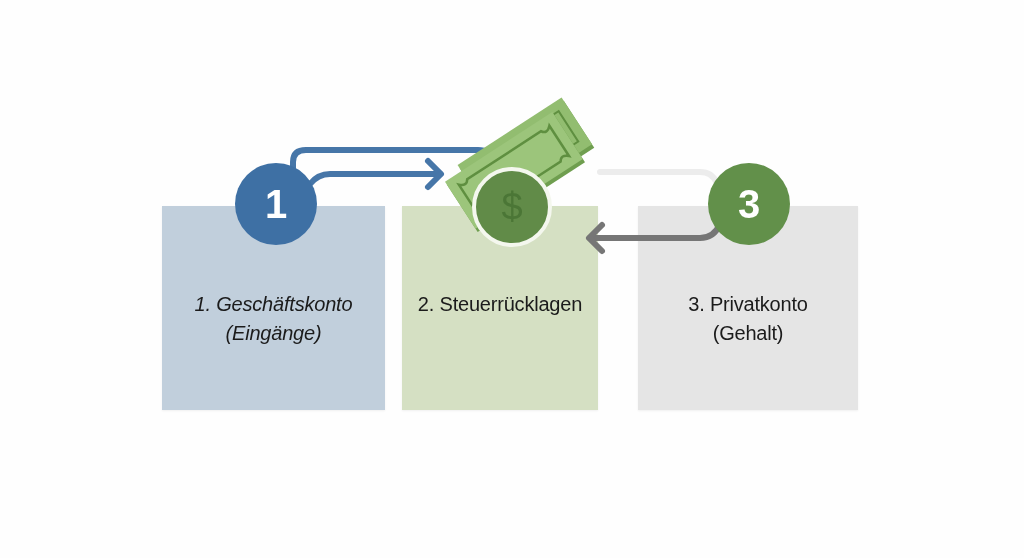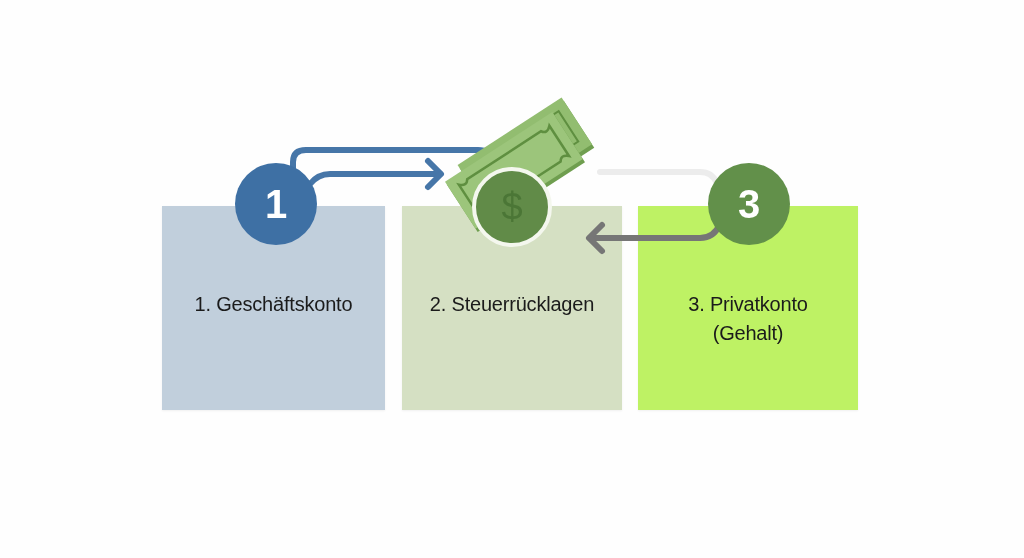--- a/index.html
+++ b/index.html
@@ -35,21 +35,21 @@
     }
     .box .line {
       font-size: 20px;
       line-height: 29px;
       color: #1b1b1b;
       text-align: center;
       white-space: nowrap;
       letter-spacing: -0.2px;
     }
     #box-1 { left: 162px; width: 223px; }
-    #box-2 { left: 402px; width: 220px; }
+    #box-2 { left: 402px; width: 196px; }
     #box-3 { left: 638px; width: 220px; }
 
     .overlay {
       position: absolute;
       left: 0; top: 0;
       width: 1024px;
       height: 558px;
       pointer-events: none;
     }
     .badge {
@@ -78,29 +78,30 @@
       border: 4px solid #f4f7ee;
       font-size: 38px;
       font-weight: normal;
     }
   </style>
 </head>
 <body>
 
 <div class="stage">
 
-  <div class="box" id="box-1" style="background:#c1cfdc;">
+  <div class="box" id="box-1" style="background:#c1cfdc;font-style:italic;">
     <div class="line">1. Geschäftskonto</div>
+    <div class="line">(Eingänge)</div>
   </div>
 
   <div class="box" id="box-2" style="background:#d5e0c3;">
     <div class="line">2. Steuerrücklagen</div>
   </div>
 
-  <div class="box" id="box-3" style="background:#bef264;">
+  <div class="box" id="box-3" style="background:#e5e5e5;">
     <div class="line">3. Privatkonto</div>
     <div class="line">(Gehalt)</div>
   </div>
 
   <svg class="overlay" viewBox="0 0 1024 558">
 
     <path d="M 600 172 L 700 172 Q 712 172 716 182" fill="none" stroke="#ececec" stroke-width="6" stroke-linecap="round"></path>
 
     <path d="M 293 168 L 293 162 Q 293 150 306 150 L 478 150 Q 490 150 494 160 L 498 168" fill="none" stroke="#4676a8" stroke-width="6" stroke-linecap="round" stroke-linejoin="round"></path>
 

